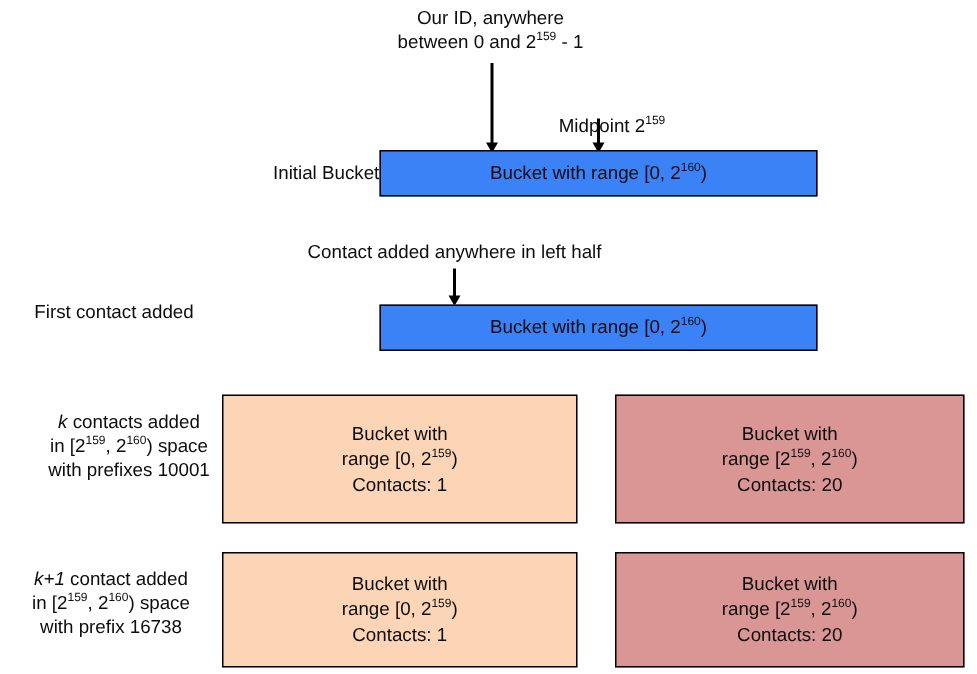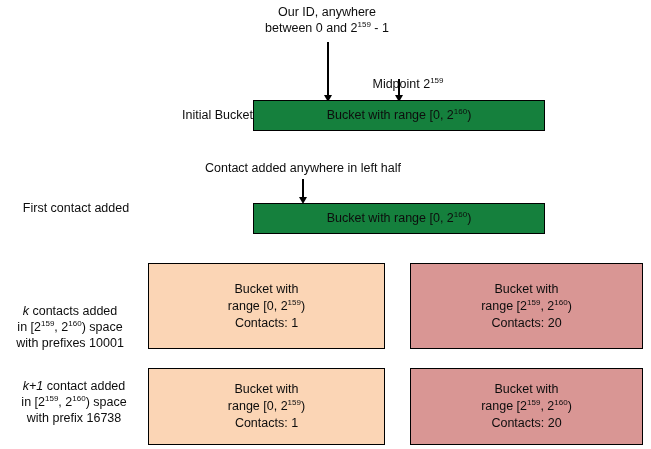--- a/index.html
+++ b/index.html
@@ -59,21 +59,21 @@
     box-sizing: border-box;
     display: flex;
     flex-direction: column;
     align-items: center;
     justify-content: center;
     font-size: 12.5px;
     line-height: 17px;
     text-align: center;
     color: #0d0d0d;
   }
-  .box-green { background: #15803d; }
+  .box-green { background: #3b82f6; }
   .box-orange { background: #fbd5b5; }
   .box-red { background: #d99694; }
   .box .ln { white-space: nowrap; }
 
   
   .arrow { position: absolute; }
   .arrow .shaft {
     position: absolute;
     left: 0; top: 0;
     width: 1.6px;
@@ -126,21 +126,21 @@
   </div>
 
   <div class="abs rowlabel" style="left:8px; top:200px; width:136px;">
     <div>First contact added</div>
   </div>
 
   <div class="box box-green" style="left:253px; top:203px; width:292px; height:31px;">
     <div class="ln"><span>Bucket with range [0, 2</span><sup>160</sup><span>)</span></div>
   </div>
 
-  <div class="abs rowlabel" style="left:0; top:273px; width:140px;margin-top:30px;">
+  <div class="abs rowlabel" style="left:16px; top:273px; width:140px;">
     <div><span class="ital">k</span><span> contacts added</span></div>
     <div><span>in [2</span><sup>159</sup><span>, 2</span><sup>160</sup><span>) space</span></div>
     <div>with prefixes 10001</div>
   </div>
 
   <div class="box box-orange" style="left:148px; top:263px; width:237px; height:86px;">
     <div class="ln">Bucket with</div>
     <div class="ln"><span>range [0, 2</span><sup>159</sup><span>)</span></div>
     <div class="ln">Contacts: 1</div>
   </div>

